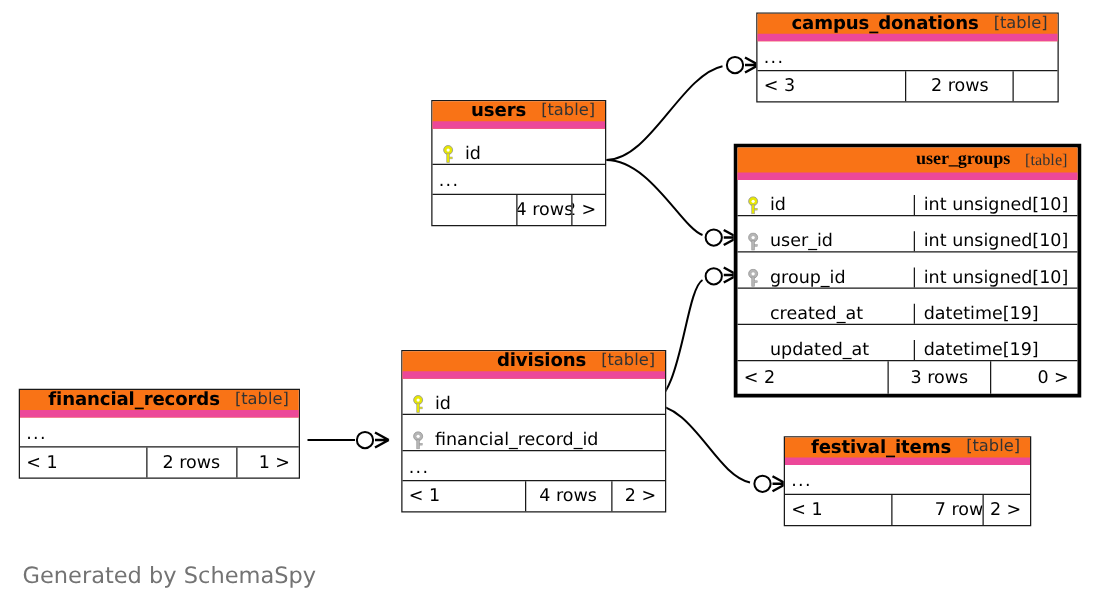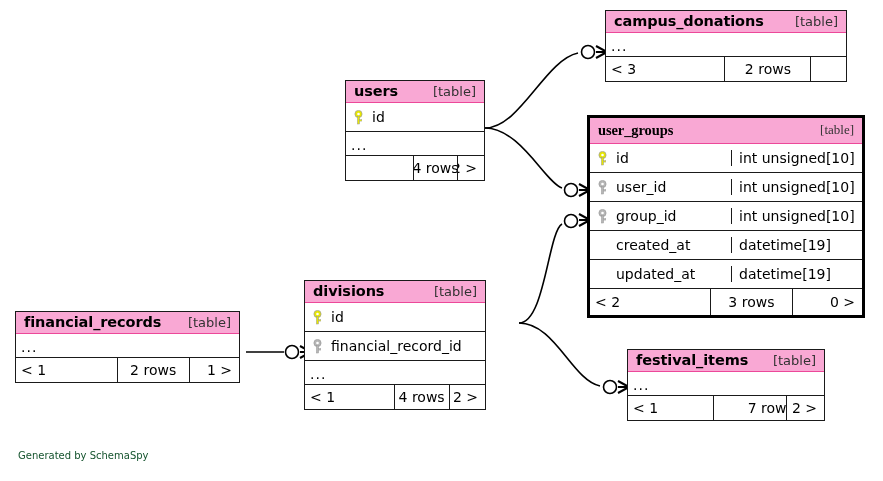--- a/index.html
+++ b/index.html
@@ -35,42 +35,42 @@
     background: #ffffff;
     border: 1px solid #1a1a1a;
     box-sizing: border-box;
   }
   .table-node.focus {
     border: 3px solid #000000;
   }
   .tbl-title {
     display: flex;
     align-items: center;
-    justify-content: space-between;
-    background: #f9a8d4;
-    border-bottom: 1px solid #ec4899;
+    justify-content: flex-end;
+    background: #f97316;
+    border-bottom: 6px solid #ec4899;
     padding: 2px 8px 3px 8px;
     height: 22px;
     box-sizing: border-box;
   }
   .tbl-name {
     font-size: 14.5px;
     font-weight: bold;
     letter-spacing: -0.1px;
     white-space: nowrap;
   }
   .tbl-kind {
     font-size: 13px;
     color: #333333;
     white-space: nowrap;
     padding-left: 12px;
   }
   .col-row {
     display: flex;
-    align-items: center;
+    align-items: flex-end;
     border-bottom: 1px solid #1a1a1a;
     height: 29px;
     box-sizing: border-box;
   }
   .col-row:last-of-type { border-bottom: 1px solid #1a1a1a; }
   .col-left {
     display: flex;
     align-items: center;
     flex: 1 1 auto;
     padding-left: 6px;
@@ -121,22 +121,22 @@
     box-sizing: border-box;
     white-space: nowrap;
     overflow: hidden;
   }
   .foot-cell.l { justify-content: flex-start; padding-left: 5px; }
   .foot-cell.c { justify-content: center; border-left: 1px solid #1a1a1a; border-right: 1px solid #1a1a1a; margin-left: 48px; }
   .foot-cell.r { justify-content: flex-end; padding-right: 7px; }
 
   .caption {
     position: absolute;
-    font-size: 10px;
-    color: #14532d;
+    font-size: 18px;
+    color: #737373;
     white-space: nowrap;
   }
 </style>
 </head>
 <body>
 
 <div id="canvas">
 
   <svg id="edges" viewBox="0 0 883 481" width="883" height="481">
     <defs>
@@ -290,21 +290,21 @@
       <div class="col-right" style="width:131px;">datetime[19]</div>
     </div>
 
     <div class="foot-row" style="height:26px;">
       <div class="foot-cell l" style="width:88px;">&lt; 2</div>
       <div class="foot-cell c" style="width:104px;">3 rows</div>
       <div class="foot-cell r" style="width:84px;">0 &gt;</div>
     </div>
   </div>
 
-  <div class="table-node" style="left:304px; top:280px; width:182px;">
+  <div class="table-node" style="left:321px; top:280px; width:212px;">
     <div class="tbl-title">
       <span class="tbl-name">divisions</span>
       <span class="tbl-kind">[table]</span>
     </div>
     <div class="col-row">
       <div class="col-left">
         <span class="keyicon">
           <svg viewBox="0 0 13 15" width="13" height="15">
               <circle cx="6.5" cy="4" r="3.6" fill="#e8e800" stroke="#999" stroke-width="0.7"></circle>
               <circle cx="6.5" cy="4" r="1.3" fill="#fff"></circle>

